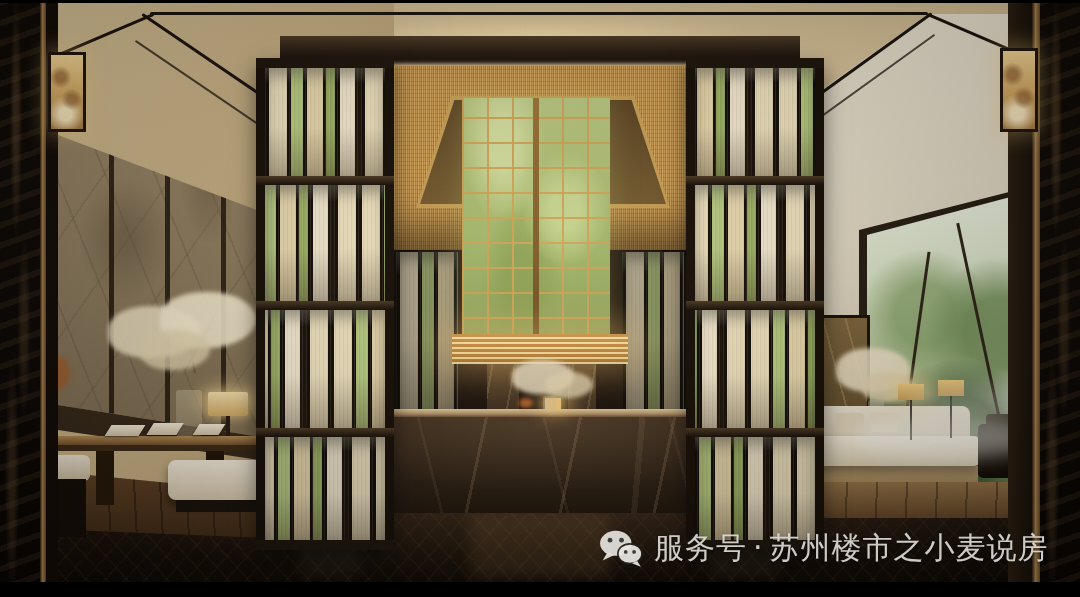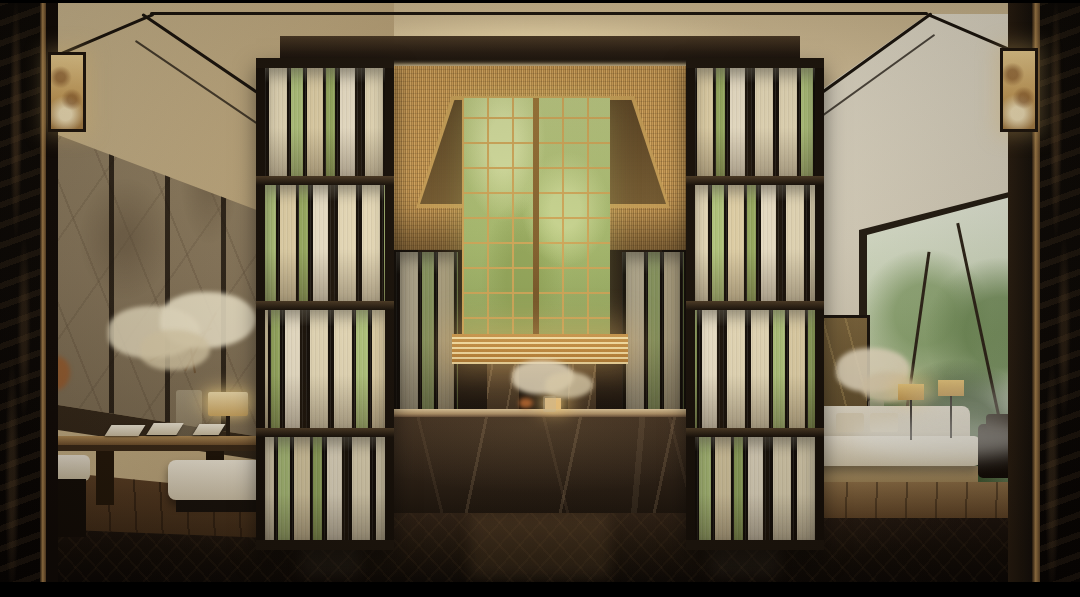--- a/index.html
+++ b/index.html
@@ -313,14 +313,29 @@
   <div class="abs bronze" style="left:1032px;width:8px;"></div>
   <div class="abs fpillar" style="left:1040px;width:40px;"></div>
   <div class="sconce" style="left:1000px;top:48px;height:84px;">
     <div class="sconce-glass"></div>
   </div>
 
   <div class="abs grade"></div>
   <div class="abs bar" style="top:0;height:3px;"></div>
   <div class="abs bar" style="top:582px;height:15px;"></div>
 
+  <div class="abs watermark">
+    <svg width="46" height="38" viewBox="0 0 44 36">
+      <ellipse cx="17" cy="13.5" rx="15" ry="12" fill="#e6e4df" opacity="0.92"></ellipse>
+      <path d="M9 22 L4.5 30 L15 25 Z" fill="#e6e4df" opacity="0.92"></path>
+      <circle cx="11.5" cy="10.5" r="2.3" fill="#2f2b26" opacity="0.9"></circle>
+      <circle cx="22.5" cy="10.5" r="2.3" fill="#2f2b26" opacity="0.9"></circle>
+      <ellipse cx="30.5" cy="23.5" rx="11.5" ry="9.5" fill="#e6e4df" opacity="0.95" stroke="#262019" stroke-width="1.6"></ellipse>
+      <path d="M37.5 30.5 L41 36 L32.5 32.5 Z" fill="#e6e4df" opacity="0.95"></path>
+      <circle cx="26.5" cy="21.8" r="1.8" fill="#2f2b26" opacity="0.9"></circle>
+      <circle cx="34.5" cy="21.8" r="1.8" fill="#2f2b26" opacity="0.9"></circle>
+    </svg>
+    <div class="wm-text">
+      <span>服务号</span><span class="wm-sep">·</span><span>苏州楼市之小麦说房</span>
+    </div>
+  </div>
 
 </div>
 
 </body></html>

